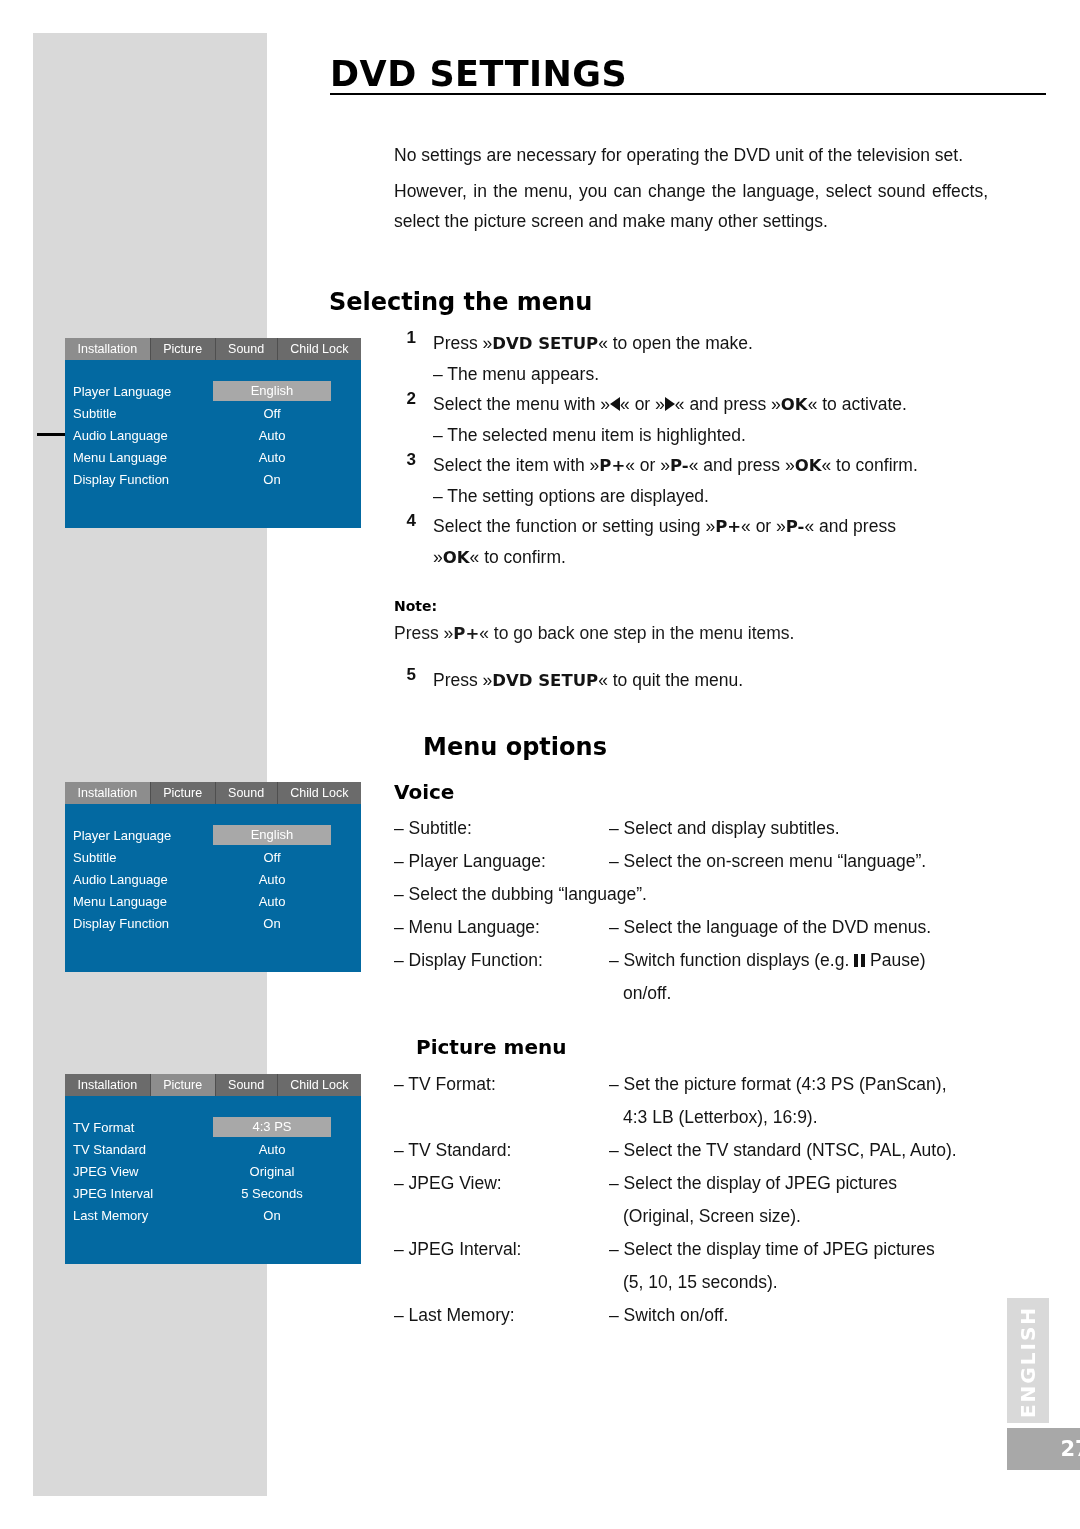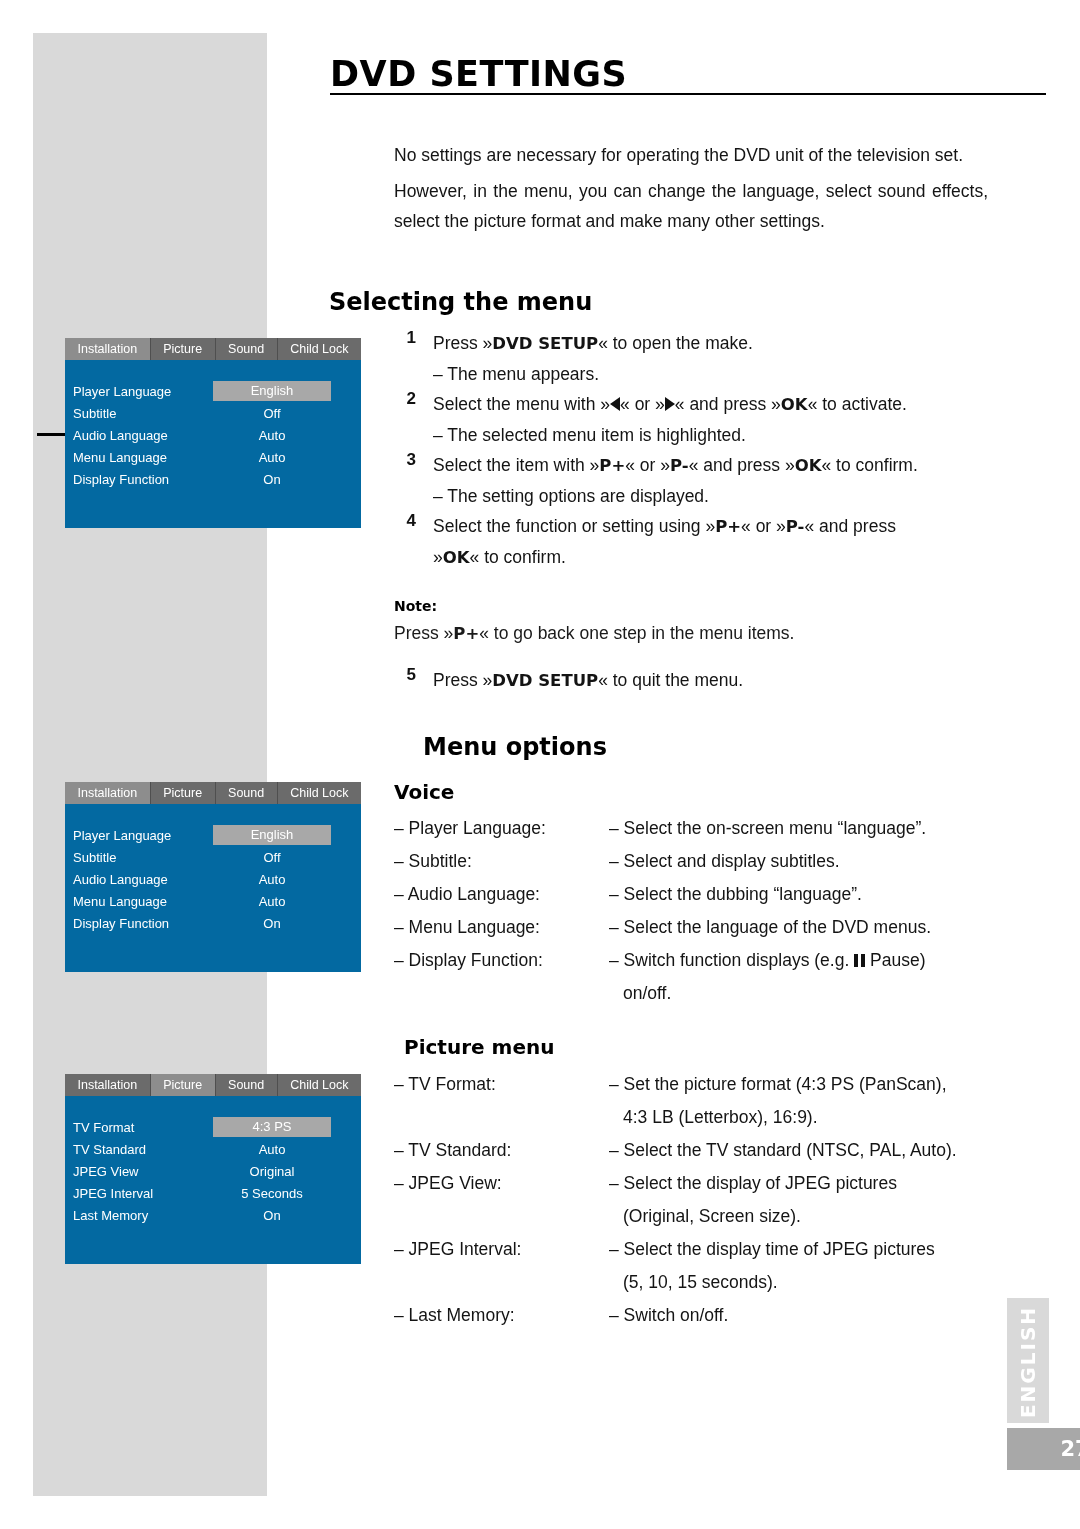--- a/index.html
+++ b/index.html
@@ -87,21 +87,21 @@
 
   h3.sub {
     position: absolute;
     font-family: "DejaVu Sans", sans-serif;
     font-weight: bold;
     font-size: 20px;
     color: #000;
     margin: 0;
   }
   #sub-voice { left: 394px; top: 780px; }
-  #sub-picture { left: 404px; top: 1035px; }
+  #sub-picture { left: 416px; top: 1035px; }
 
   
   .steps {
     position: absolute;
     left: 394px;
     top: 328px;
     width: 600px;
   }
   .step {
     position: relative;
@@ -303,21 +303,21 @@
 
   <div class="left-band"></div>
 
   <div class="title-block">
     <div class="doc-title">DVD SETTINGS</div>
   </div>
   <div class="title-rule"></div>
 
   <div class="intro">
     <p>No settings are necessary for operating the DVD unit of the tele­vision set.</p>
-    <p>However, in the menu, you can change the language, select sound effects, select the picture format and make many other settings.</p>
+    <p>However, in the menu, you can change the language, select sound effects, select the picture screen and make many other settings.</p>
   </div>
 
   <h2 class="section" id="sec-selecting">Selecting the menu</h2>
 
   <div class="steps">
 
     <div class="step">
       <div class="step-num">1</div>
       <div class="step-body">
         <span>Press »</span><span class="b">DVD SETUP</span><span>« to open the make.</span>
@@ -362,29 +362,28 @@
     <div class="step-body">
       <span>Press »</span><span class="b">DVD SETUP</span><span>« to quit the menu.</span>
     </div>
   </div>
 
   <h2 class="section" id="sec-menuoptions">Menu options</h2>
   <h3 class="sub" id="sub-voice">Voice</h3>
 
   <div class="deflist" id="def-voice">
     <div class="defrow">
+      <div class="defterm">– Subtitle:</div>
+      <div class="defdesc">– Select and display subtitles.</div>
+    </div>
+    <div class="defrow">
       <div class="defterm">– Player Language:</div>
       <div class="defdesc">– Select the on‑screen menu “language”.</div>
     </div>
     <div class="defrow">
-      <div class="defterm">– Subtitle:</div>
-      <div class="defdesc">– Select and display subtitles.</div>
-    </div>
-    <div class="defrow">
-      <div class="defterm">– Audio Language:</div>
       <div class="defdesc">– Select the dubbing “language”.</div>
     </div>
     <div class="defrow">
       <div class="defterm">– Menu Language:</div>
       <div class="defdesc">– Select the language of the DVD menus.</div>
     </div>
     <div class="defrow">
       <div class="defterm">– Display Function:</div>
       <div class="defdesc">
         <span>– Switch function displays (e.g.</span>

